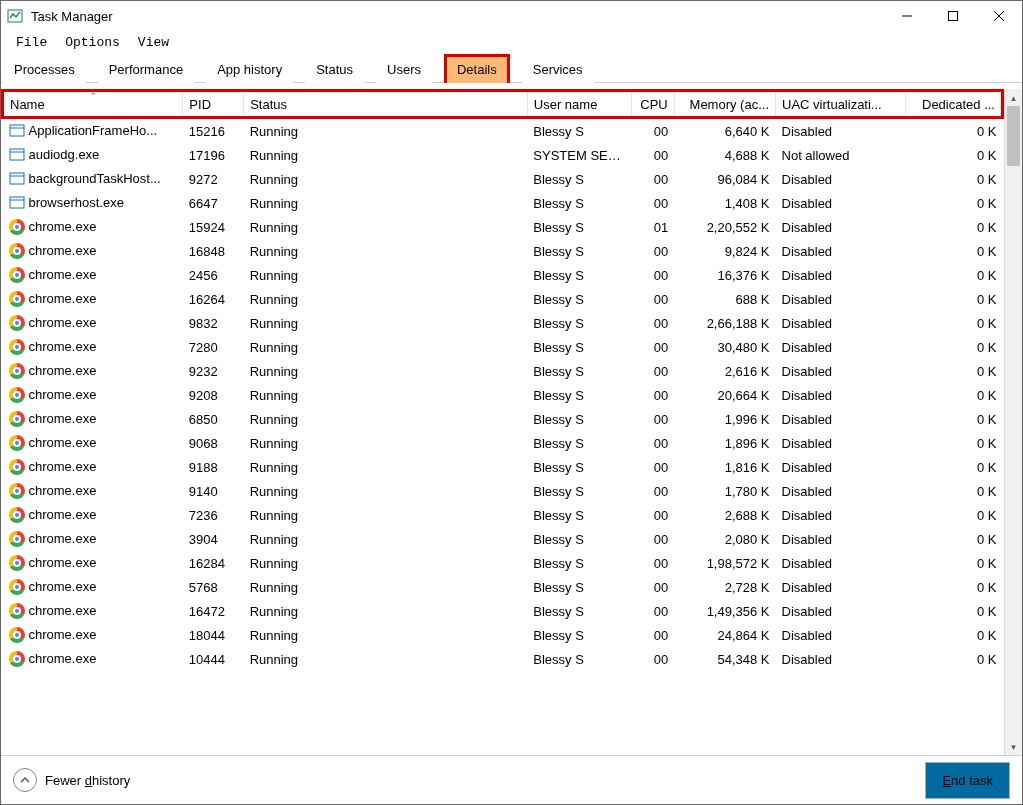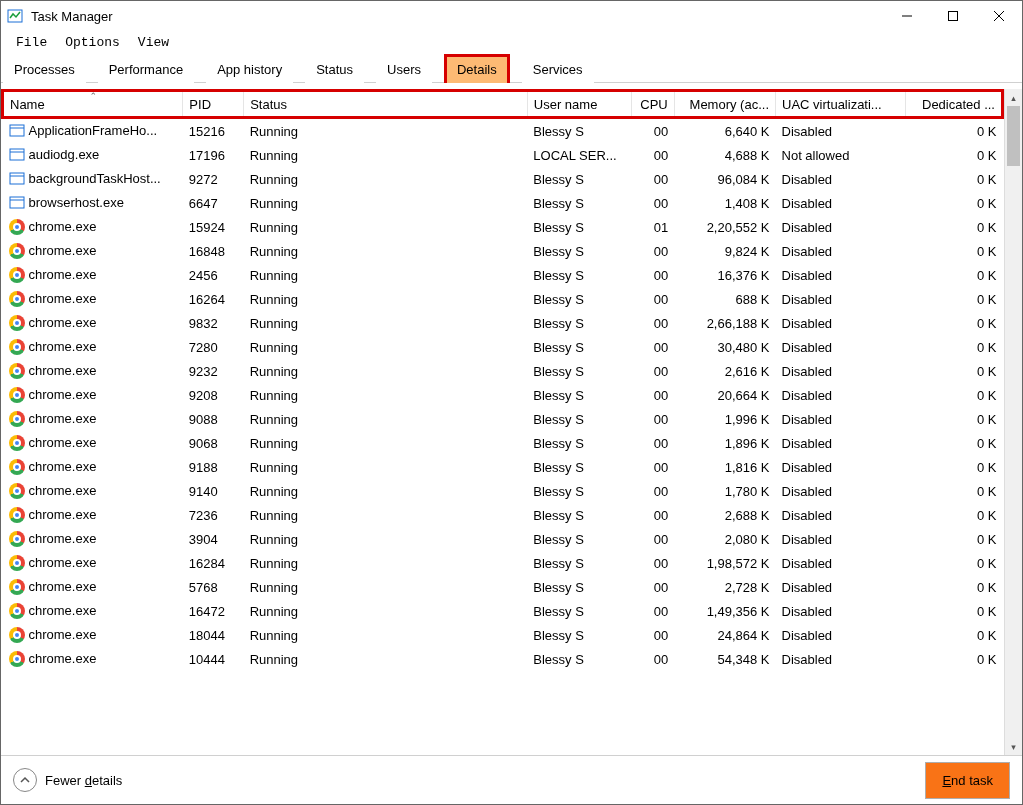--- a/index.html
+++ b/index.html
@@ -36,21 +36,21 @@
   .ico.win svg line{stroke:#1a6fd6;}
   .ico.page svg rect{fill:#fff;stroke:#888;}
   .ico.chrome{border-radius:50%;background:conic-gradient(#ea4335 0 120deg,#34a853 120deg 240deg,#fbbc05 240deg 360deg);position:relative;}
   .ico.chrome::after{content:"";position:absolute;inset:4px;border-radius:50%;background:#4285f4;border:2px solid #fff;}
   
   .footer{height:48px;border-top:1px solid #d0d0d0;display:flex;align-items:center;padding:0 12px;}
   .fewer{display:flex;align-items:center;gap:8px;font-size:13px;}
   .circ{width:22px;height:22px;border:1px solid #888;border-radius:50%;display:flex;align-items:center;justify-content:center;}
   .circ svg{width:10px;height:10px;stroke:#555;stroke-width:1.5;fill:none;}
   .footer .spacer{flex:1;}
-  .endtask{padding:10px 16px;font-size:13px;background:#f97316;border:1px solid #adadad;}
+  .endtask{padding:10px 16px;font-size:13px;background:#0369a1;border:1px solid #adadad;}
   .underline-letter{text-decoration:underline;}
   
   .sort-ind{position:absolute;top:-1px;left:50%;transform:translateX(-50%);font-size:9px;color:#666;}
 </style>
 </head>
 <body>
 
 <div class="window">
 
   <div class="titlebar">
@@ -149,21 +149,21 @@
                     <svg viewBox="0 0 16 16">
                       <rect x="1" y="2" width="14" height="11"></rect>
                       <line x1="1" y1="5" x2="15" y2="5"></line>
                     </svg>
                   </span>
                   <span>audiodg.exe</span>
                 </div>
               </td>
               <td>17196</td>
               <td>Running</td>
-              <td>LOCAL SER...</td>
+              <td>SYSTEM SER...</td>
               <td class="num">00</td>
               <td class="num">4,688 K</td>
               <td>Not allowed</td>
               <td class="num">0 K</td>
             </tr>
             <tr>
               <td>
                 <div class="name-cell">
                   <span class="ico win">
                     <svg viewBox="0 0 16 16">
@@ -322,21 +322,21 @@
               <td>Disabled</td>
               <td class="num">0 K</td>
             </tr>
             <tr>
               <td>
                 <div class="name-cell">
                   <span class="ico chrome"></span>
                   <span>chrome.exe</span>
                 </div>
               </td>
-              <td>9088</td>
+              <td>6850</td>
               <td>Running</td>
               <td>Blessy S</td>
               <td class="num">00</td>
               <td class="num">1,996 K</td>
               <td>Disabled</td>
               <td class="num">0 K</td>
             </tr>
             <tr>
               <td>
                 <div class="name-cell">
@@ -499,19 +499,19 @@
     </div>
   </div>
 
   <div class="footer">
     <div class="fewer">
       <span class="circ">
           <svg viewBox="0 0 10 10">
             <polyline points="1,7 5,3 9,7"></polyline>
           </svg>
         </span>
-      <span><span>Fewer </span><span class="underline-letter">d</span><span>etails</span></span>
+      <span><span>Fewer </span><span class="underline-letter">d</span><span>history</span></span>
     </div>
     <span class="spacer"></span>
     <button class="endtask"><span class="underline-letter">E</span><span>nd task</span></button>
   </div>
 
 </div>
 
 </body></html>

